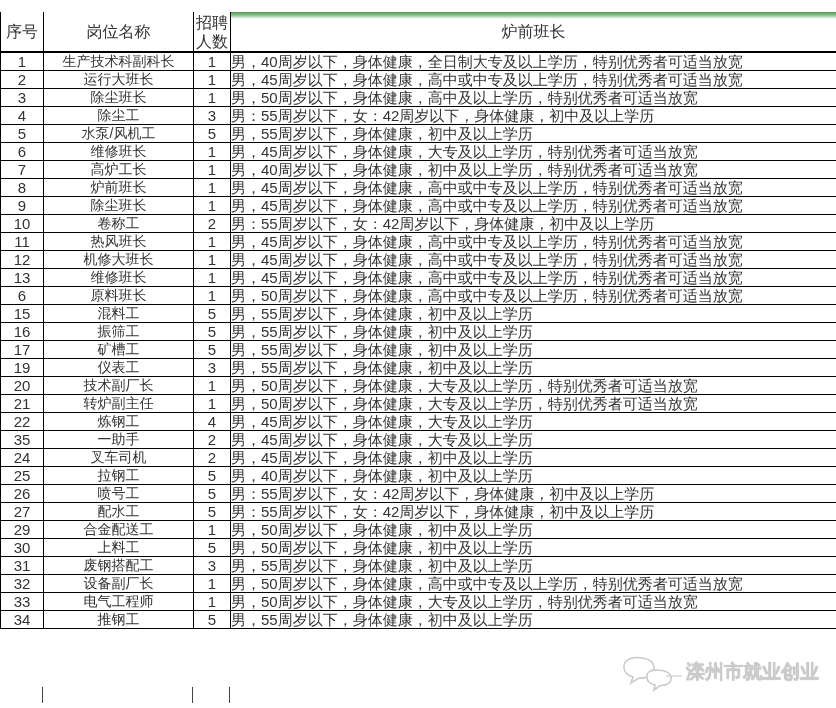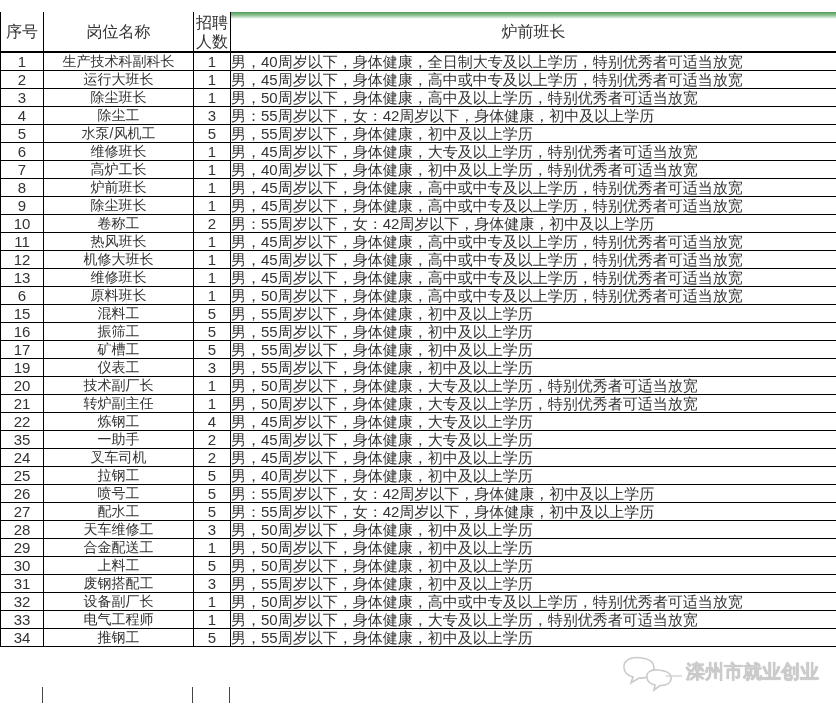--- a/index.html
+++ b/index.html
@@ -218,26 +218,20 @@
     <td>5</td>
     <td class="req-cell">男：55周岁以下，女：42周岁以下，身体健康，初中及以上学历</td>
   </tr>
       <tr>
     <td>27</td>
     <td class="name-cell">配水工</td>
     <td>5</td>
     <td class="req-cell">男：55周岁以下，女：42周岁以下，身体健康，初中及以上学历</td>
   </tr>
       <tr>
-    <td>28</td>
-    <td class="name-cell">天车维修工</td>
-    <td>3</td>
-    <td class="req-cell">男，50周岁以下，身体健康，初中及以上学历</td>
-  </tr>
-      <tr>
     <td>29</td>
     <td class="name-cell">合金配送工</td>
     <td>1</td>
     <td class="req-cell">男，50周岁以下，身体健康，初中及以上学历</td>
   </tr>
       <tr>
     <td>30</td>
     <td class="name-cell">上料工</td>
     <td>5</td>
     <td class="req-cell">男，50周岁以下，身体健康，初中及以上学历</td>

